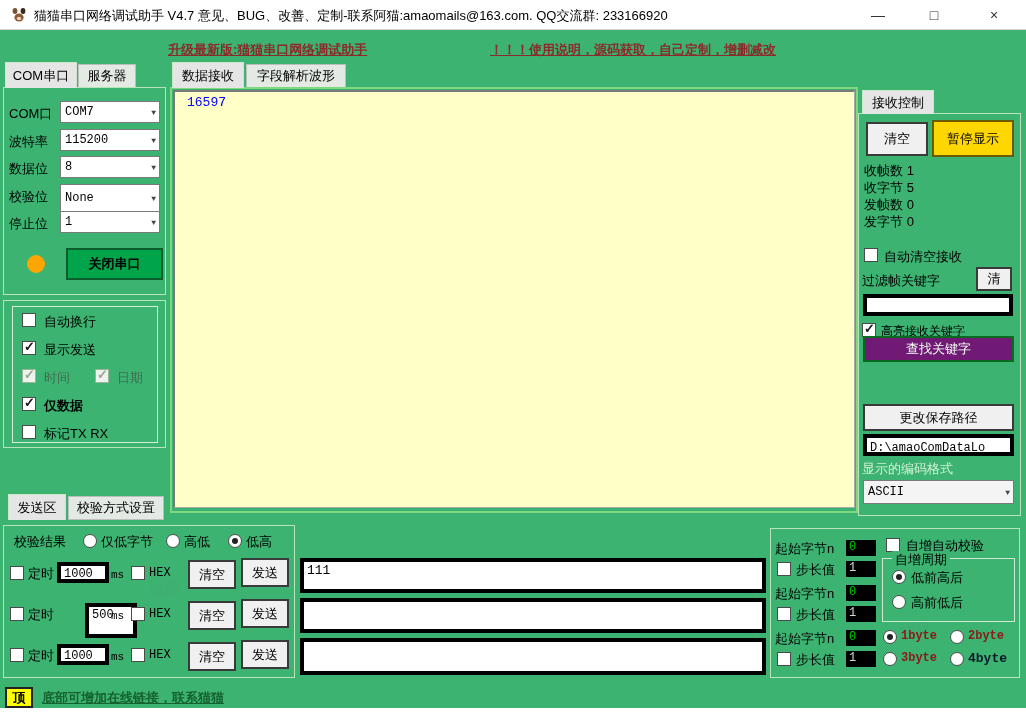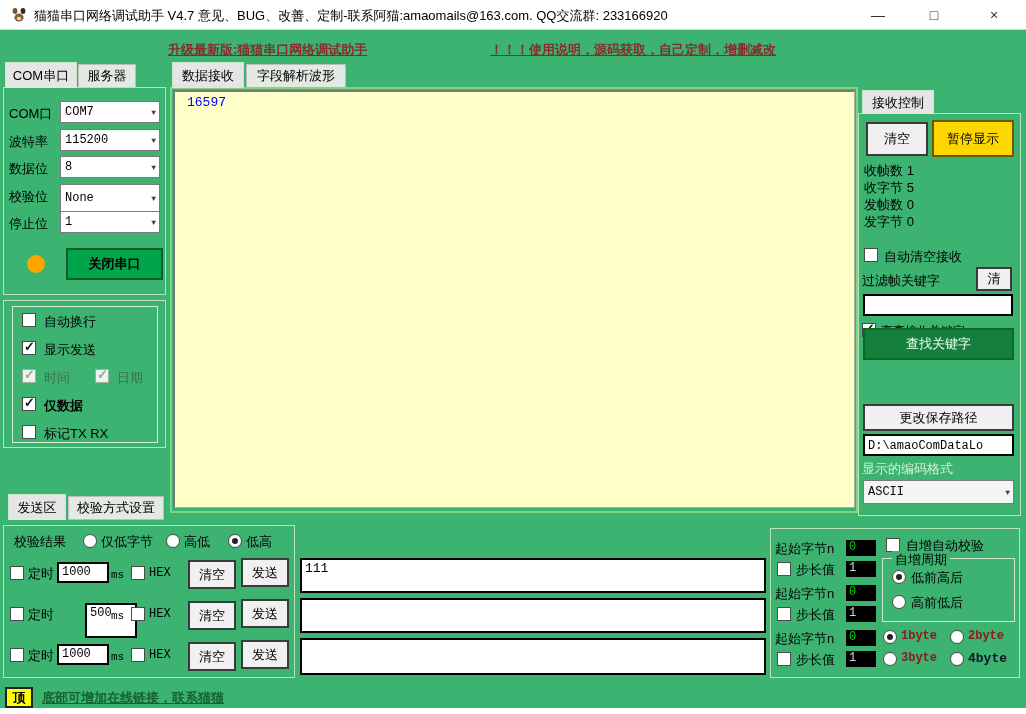--- a/index.html
+++ b/index.html
@@ -22,21 +22,21 @@
   .cb { position:absolute; width:14px; height:14px; background:#ffffff; border:1px solid #4a4a4a; }
   .cb.checked::after { content:"\2713"; position:absolute; left:1px; top:-3px; font-size:13px; font-weight:bold; color:#1a1a1a; }
   .cb.disabled { border-color:#9ab49a; background:#eef3ee; }
   .cb.disabled::after { color:#9aa89a; }
   .radio { position:absolute; width:14px; height:14px; background:#fff; border:1px solid #4a4a4a; border-radius:50%; }
   .radio.selected::after { content:""; position:absolute; left:3px; top:3px; width:6px; height:6px; border-radius:50%; background:#222; }
   .dd { position:absolute; background:#fff; border:1px solid #7a7a7a; font-family:"Liberation Mono", monospace; font-size:12px; display:flex; align-items:center; padding-left:4px; }
   .dd .arr { position:absolute; right:3px; top:50%; transform:translateY(-50%); font-size:8px; color:#444; }
   .lbl { position:absolute; font-size:13px; color:#000; white-space:nowrap;text-align:center; }
   .mono { font-family:"Liberation Mono", monospace; }
-  .inputbox { position:absolute; background:#fff; border:2px solid #000000; font-family:"Liberation Mono", monospace; font-size:12px; padding:1px 3px; overflow:hidden; }
+  .inputbox { position:absolute; background:#fff; border:4px solid #000000; font-family:"Liberation Mono", monospace; font-size:12px; padding:1px 3px; overflow:hidden; }
   .link { position:absolute; font-weight:bold; text-decoration:underline; white-space:nowrap; cursor:pointer; }
   .blackbox { position:absolute; width:30px; height:16px; background:#000; color:#00cc00; font-family:"Liberation Mono", monospace; font-size:12px; padding-left:3px; line-height:15px; }
   .blackbox.white { color:#d8d8d8; }
   .stat { position:absolute; font-size:13px; white-space:nowrap; }
   .wm { position:absolute; font-size:15px; color:rgba(120,120,120,0.13); transform:rotate(-12deg); pointer-events:none; }
 </style>
 </head>
 <body>
 
 <div class="window">
@@ -164,21 +164,21 @@
 
   <div class="cb" style="left:864px;top:248px;"></div>
   <span class="lbl" style="left:884px;top:248px;">自动清空接收</span>
   <span class="lbl" style="left:862px;top:272px;">过滤帧关键字</span>
   <div class="btn" style="left:976px;top:267px;width:36px;height:24px;border:2px solid #3a3a3a;">清</div>
   <div class="inputbox" style="left:863px;top:294px;width:150px;height:22px;">
     <span></span>
   </div>
   <div class="cb checked" style="left:862px;top:323px;"></div>
   <span class="lbl" style="left:881px;top:323px;font-size:12px;">高亮接收关键字</span>
-  <div class="btn" style="left:863px;top:328px;width:151px;height:32px;background:#15803d;color:#f2fff2;border:2px solid #0a6a22;">查找关键字</div>
+  <div class="btn" style="left:863px;top:336px;width:151px;height:26px;background:#701a75;color:#f2fff2;border:2px solid #0a6a22;">查找关键字</div>
   <div class="btn" style="left:863px;top:404px;width:151px;height:27px;border:2px solid #3a3a3a;">更改保存路径</div>
   <div class="inputbox" style="left:863px;top:434px;width:151px;height:22px;line-height:18px;">
     <span>D:\amaoComDataLo</span>
   </div>
   <span class="lbl" style="left:862px;top:460px;color:#d4f0d4;">显示的编码格式</span>
   <div class="dd" style="left:863px;top:480px;width:151px;height:24px;background:#f4f4f4;">
     <span>ASCII</span>
       <span class="arr">▼</span>
   </div>
 

